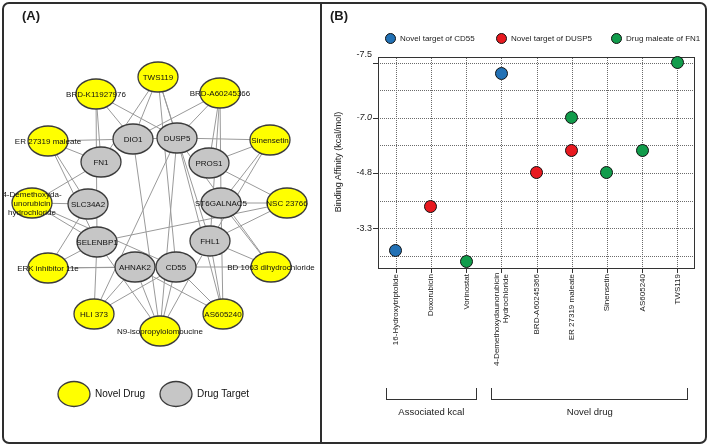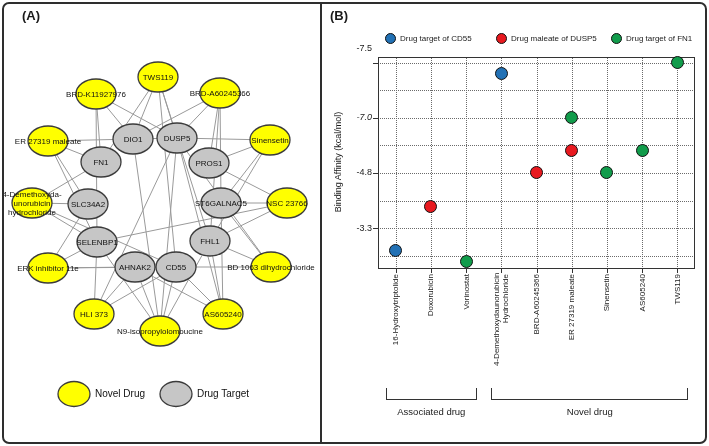--- a/index.html
+++ b/index.html
@@ -159,29 +159,29 @@
       <ellipse cx="74" cy="394" rx="16" ry="12.5" fill="#FFFF00" stroke="#3B3B3B" stroke-width="1.3"></ellipse>
       <text x="95" y="397" font-size="10" fill="#111" font-family="&quot;Liberation Sans&quot;, sans-serif">Novel Drug</text>
       <ellipse cx="176" cy="394" rx="16" ry="12.5" fill="#C6C6C6" stroke="#3B3B3B" stroke-width="1.3"></ellipse>
       <text x="197" y="397" font-size="10" fill="#111" font-family="&quot;Liberation Sans&quot;, sans-serif">Drug Target</text>
     </svg>
 
   <div id="label-b" class="panel-label">(B)</div>
   <div id="b-legend">
       <div class="blegend-item" style="left: 385px; top: 33px; position: absolute;">
         <div class="blegend-swatch" style="background: rgb(34, 113, 181);"></div>
-        <div class="blegend-text">Drug target of CD55</div>
+        <div class="blegend-text">Novel target of CD55</div>
       </div>
       <div class="blegend-item" style="left: 496px; top: 33px; position: absolute;">
         <div class="blegend-swatch" style="background: rgb(232, 25, 31);"></div>
-        <div class="blegend-text">Drug maleate of DUSP5</div>
+        <div class="blegend-text">Novel target of DUSP5</div>
       </div>
       <div class="blegend-item" style="left: 611px; top: 33px; position: absolute;">
         <div class="blegend-swatch" style="background: rgb(17, 156, 75);"></div>
-        <div class="blegend-text">Drug target of FN1</div>
+        <div class="blegend-text">Drug maleate of FN1</div>
       </div>
     </div>
   <div id="b-grid">
       <div class="grid-h" style="left: 378px; top: 62.5208px; width: 317px;"></div>
       <div class="grid-h" style="left: 378px; top: 90.125px; width: 317px;"></div>
       <div class="grid-h" style="left: 378px; top: 117.729px; width: 317px;"></div>
       <div class="grid-h" style="left: 378px; top: 145.333px; width: 317px;"></div>
       <div class="grid-h" style="left: 378px; top: 172.937px; width: 317px;"></div>
       <div class="grid-h" style="left: 378px; top: 200.542px; width: 317px;"></div>
       <div class="grid-h" style="left: 378px; top: 228.146px; width: 317px;"></div>
@@ -203,21 +203,21 @@
       <div class="dot" style="left: 459.556px; top: 254.771px; background: rgb(17, 156, 75);"></div>
       <div class="dot" style="left: 494.778px; top: 67.0625px; background: rgb(34, 113, 181);"></div>
       <div class="dot" style="left: 530px; top: 166.437px; background: rgb(232, 25, 31);"></div>
       <div class="dot" style="left: 565.222px; top: 111.229px; background: rgb(17, 156, 75);"></div>
       <div class="dot" style="left: 565.222px; top: 144.354px; background: rgb(232, 25, 31);"></div>
       <div class="dot" style="left: 600.444px; top: 166.437px; background: rgb(17, 156, 75);"></div>
       <div class="dot" style="left: 635.667px; top: 144.354px; background: rgb(17, 156, 75);"></div>
       <div class="dot" style="left: 670.889px; top: 56.0208px; background: rgb(17, 156, 75);"></div>
     </div>
   <div id="b-axes">
-      <div class="ytick-label" style="left: 338px; top: 43px;">-7.5</div>
+      <div class="ytick-label" style="left: 338px; top: 49px;">-7.5</div>
       <div class="ytick-mark" style="left: 373px; top: 62.5208px;"></div>
       <div class="ytick-label" style="left: 338px; top: 112.229px; font-style: italic;">-7.0</div>
       <div class="ytick-mark" style="left: 373px; top: 117.729px;"></div>
       <div class="ytick-label" style="left: 338px; top: 167.437px;">-4.8</div>
       <div class="ytick-mark" style="left: 373px; top: 172.937px;"></div>
       <div class="ytick-label" style="left: 338px; top: 222.646px;">-3.3</div>
       <div class="ytick-mark" style="left: 373px; top: 228.146px;"></div>
       <div class="xtick-mark" style="left: 395.611px; top: 269px;"></div>
       <div class="xcat" style="left: 391.111px; top: 366px; height: 9px;">
         <div>16-Hydroxytriptolide</div>
@@ -252,17 +252,17 @@
         <div>AS605240</div>
       </div>
       <div class="xtick-mark" style="left: 677.389px; top: 269px;"></div>
       <div class="xcat" style="left: 672.889px; top: 366px; height: 9px;">
         <div>TWS119</div>
       </div>
     </div>
   <div class="y-axis-title">Binding Affinity (kcal/mol)</div>
   <div id="b-groups">
       <div class="bracket" style="left: 385.611px; top: 388px; width: 91.4444px;"></div>
-      <div class="group-label" style="left: 385.611px; top: 406px; width: 91.4444px;">Associated drug</div>
+      <div class="group-label" style="left: 385.611px; top: 406px; width: 91.4444px;">Associated kcal</div>
       <div class="bracket" style="left: 491.278px; top: 388px; width: 197.111px;"></div>
       <div class="group-label" style="left: 491.278px; top: 406px; width: 197.111px;">Novel drug</div>
     </div>
 </div>
 
 </body></html>

